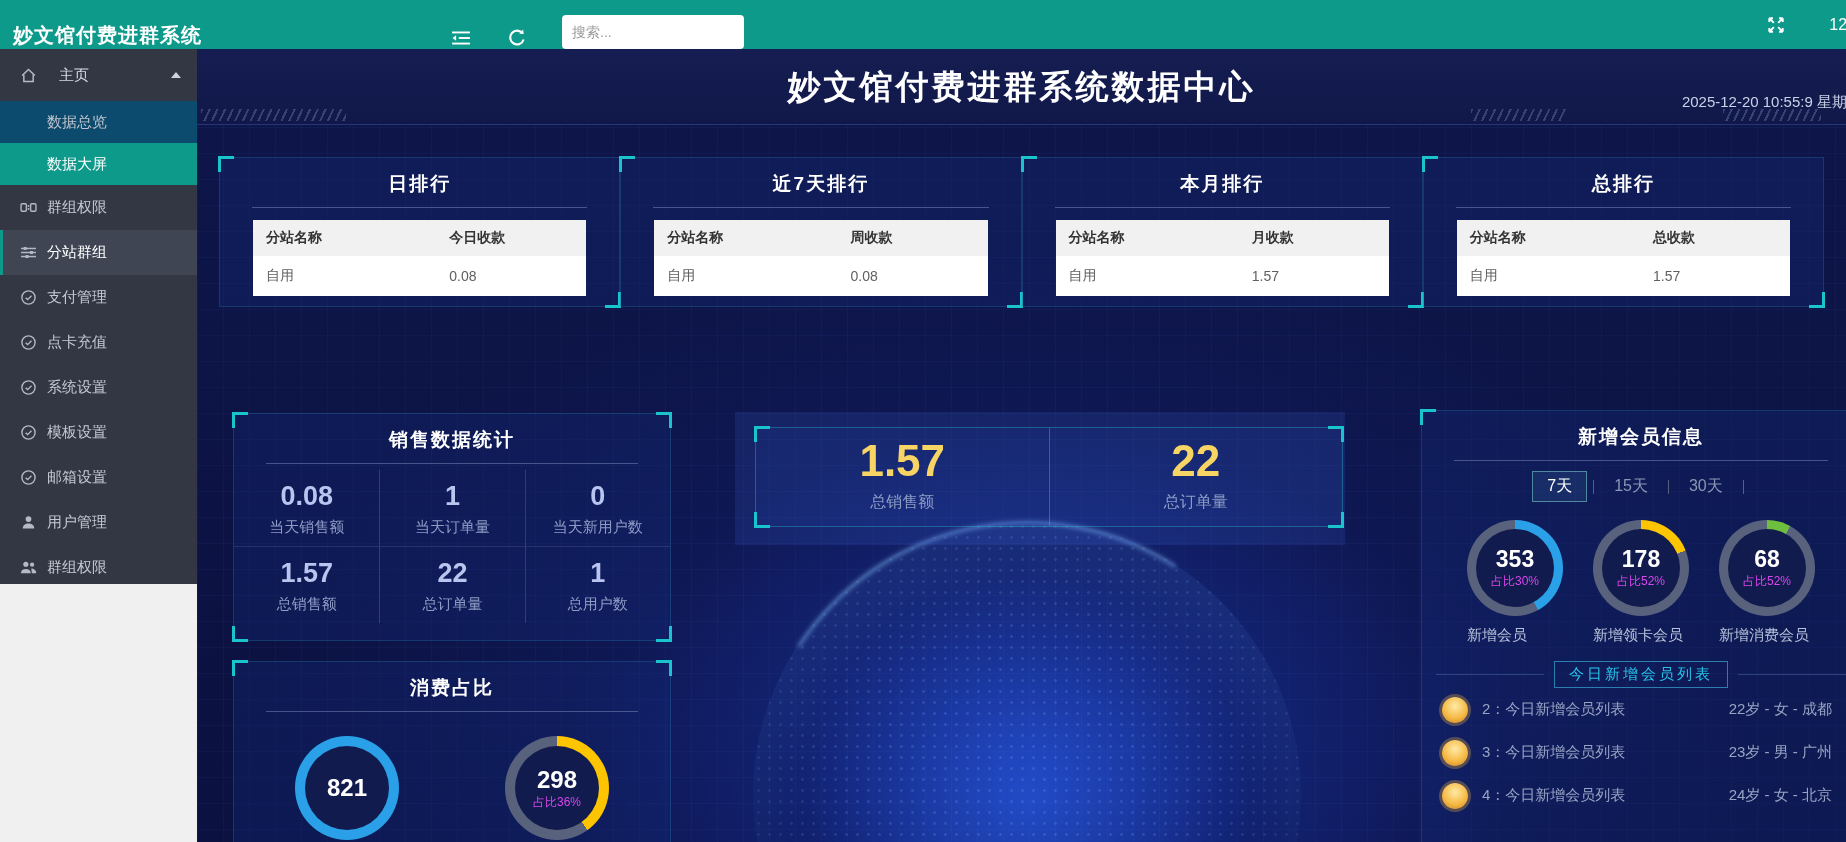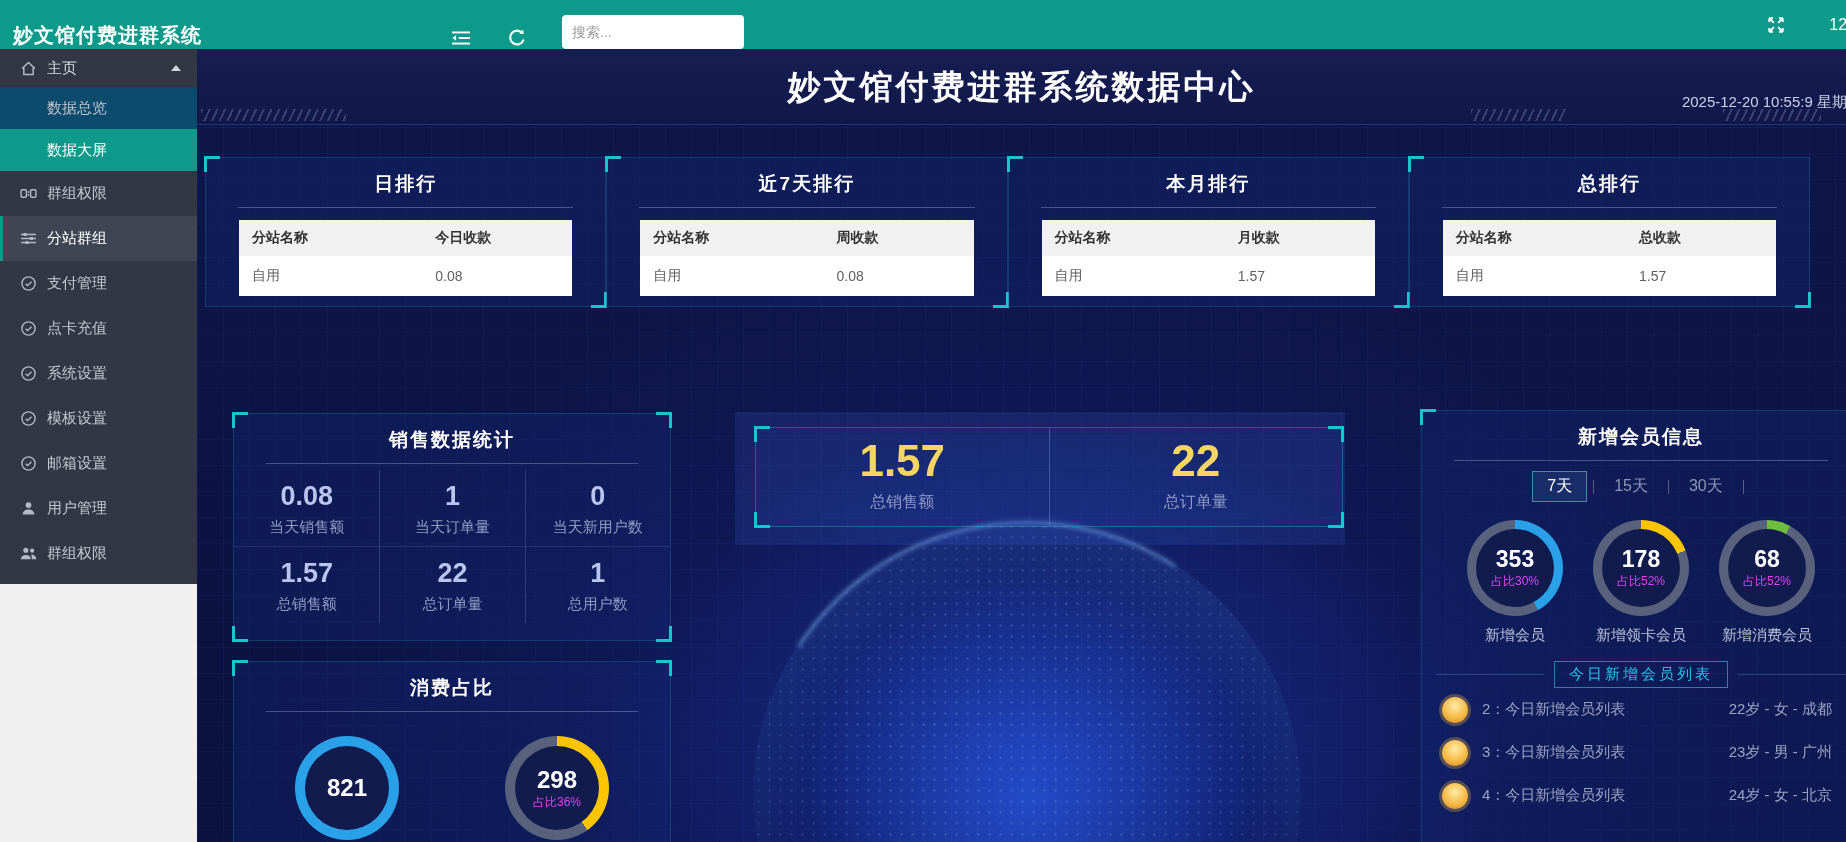--- a/index.html
+++ b/index.html
@@ -18,21 +18,21 @@
   .tb-right { position:absolute; right:-12px; top:0; height:49px; display:flex; align-items:center; }
   .fullscreen { margin-right:42px; }
   .username { color:#fff; font-size:16px; padding-right:2px; cursor:pointer; }
 
   
   .sidebar { position:absolute; left:0; top:49px; width:197px; height:535px; background:#333744; z-index:20; }
   .side-item { height:45px; display:flex; align-items:center; padding:0 16px 0 20px;
     color:#c3c8d1; font-size:15px; cursor:pointer; position:relative; }
   .side-item .si-icon { width:17px; height:17px; margin-right:10px; color:#b4bac5; flex:0 0 17px; }
   .side-item .si-icon svg { width:17px; height:17px; display:block; }
-  .side-item.parent { height:38px; color:#d7dbe2; }
+  .side-item.parent { height:52px; color:#d7dbe2;gap:12px; }
   .caret-up { margin-left:auto; width:0; height:0; border-left:5px solid transparent;
     border-right:5px solid transparent; border-bottom:6px solid #ced3db; }
   .side-sub { height:42px; display:flex; align-items:center; padding-left:47px;
     background:#0c4a6e; color:#c0c5cd; font-size:15px; cursor:pointer; }
   .side-sub.active { background:#0e9a8b; color:#fff; }
   .side-item.hovered { background:#3f4553; color:#fff; border-left:3px solid #0e9a8b; padding-left:17px; }
 
   
   .main { position:absolute; left:197px; top:49px; width:1649px; height:793px; overflow:hidden;
     background:
@@ -67,21 +67,21 @@
   .panel { position:absolute; background:rgba(22,48,128,.28); border:1px solid rgba(46,170,205,.22); }
   .c { position:absolute; width:16px; height:16px; border:0 solid #19c4cc; }
   .c.tl { left:-2px; top:-2px; border-top-width:3px; border-left-width:3px; }
   .c.tr { right:-2px; top:-2px; border-top-width:3px; border-right-width:3px; }
   .c.bl { left:-2px; bottom:-2px; border-bottom-width:3px; border-left-width:3px; }
   .c.br { right:-2px; bottom:-2px; border-bottom-width:3px; border-right-width:3px; }
   .p-title { text-align:center; color:#fff; font-size:19px; font-weight:bold; letter-spacing:2px; margin-top:13px; }
   .p-divider { height:1px; background:rgba(175,195,235,.35); margin:10px 32px 0; }
 
   
-  .rank-row { position:absolute; left:8px; top:108px; width:1605px; display:flex; }
+  .rank-row { position:absolute; left:22px; top:108px; width:1605px; display:flex; }
   .rank-card { position:relative; flex:1; height:150px; background:rgba(22,48,128,.28);
     border:1px solid rgba(46,170,205,.22); }
   .rank-table { width:calc(100% - 66px); margin:12px 33px 0; border-collapse:collapse; font-size:14px; }
   .rank-table th { background:#f1f1f1; color:#333; text-align:left; font-weight:bold; padding:9px 13px; }
   .rank-table td { background:#fff; color:#606060; text-align:left; padding:11px 13px; }
   .rank-table .col-val { width:45%; }
 
   
   .sales { left:36px; top:364px; width:438px; height:228px; }
   .stat-grid { display:flex; flex-wrap:wrap; margin-top:6px; }
@@ -119,21 +119,21 @@
   .members { left:1224px; top:361px; width:440px; height:452px; }
   .tabs { display:flex; align-items:center; justify-content:center; margin-top:10px; }
   .tab { font-size:16px; color:#8b96b4; padding:4px 14px; cursor:pointer; }
   .tab.active { color:#fff; border:1px solid rgba(125,215,205,.55); background:rgba(90,170,210,.12); }
   .tab-sep { width:1px; height:14px; background:#55607e; margin:0 6px; }
   .member-rings { display:flex; justify-content:center; gap:30px; margin-top:18px; }
   .members .ring { width:96px; height:96px; }
   .members .ring-inner { width:78px; height:78px; }
   .members .rv { font-size:23px; }
   .ring-labels { display:flex; justify-content:center; gap:30px; margin-top:10px; }
-  .ring-labels span { width:96px; text-align:center; color:#b8c2da; font-size:15px; }
+  .ring-labels span { width:96px; text-align:left; color:#b8c2da; font-size:15px; }
   .list-head { display:flex; align-items:center; margin:16px 14px 0; }
   .list-head .line { flex:1; height:1px; background:rgba(95,125,185,.40); }
   .list-badge { border:1px solid #2a7fae; color:#29c3e8; font-size:15px; padding:3px 14px;
     margin:0 10px; letter-spacing:3px; }
   .nm-row { display:flex; align-items:center; height:43px; padding:0 28px 0 20px; }
   .medal { width:26px; height:26px; border-radius:50%; flex:0 0 26px;
     background:radial-gradient(circle at 50% 35%, #ffeaa6, #f5b842 58%, #c8862c 95%);
     box-shadow:0 0 0 3px rgba(245,185,66,.30); }
   .nm-text { color:#98a4c4; font-size:15px; margin-left:14px; }
   .nm-info { color:#98a4c4; font-size:15px; margin-left:auto; }

